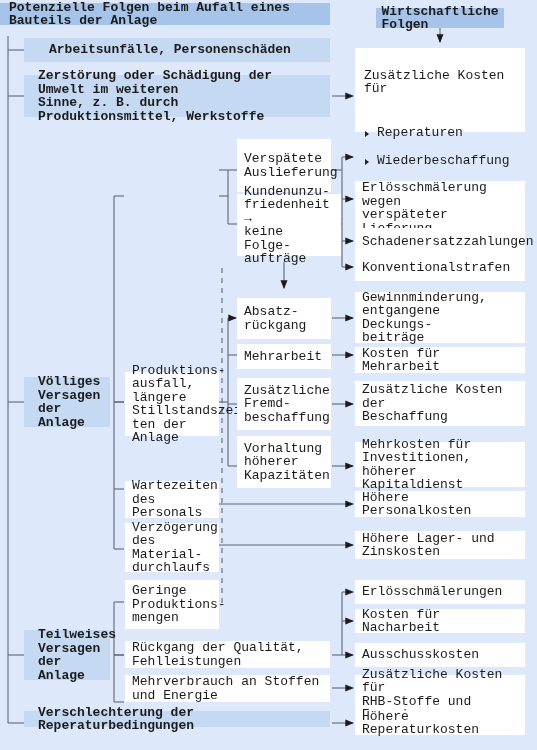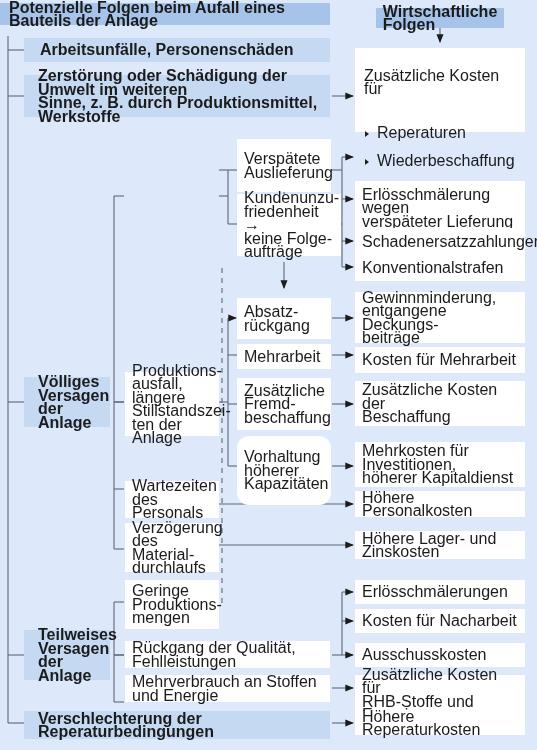--- a/index.html
+++ b/index.html
@@ -9,27 +9,28 @@
     font-family:"Liberation Sans", sans-serif;
     position:relative;
     overflow:hidden;
     color:#1b1b1b;
   }
   #diagram{position:absolute;left:0;top:0;width:537px;height:750px;}
   .box{
     position:absolute;
     box-sizing:border-box;
     background:#ffffff;
-    font-size:16px;
+    font-size:13px;
     line-height:13.5px;
     padding:4px 7px;
     display:flex;
     flex-direction:column;
     justify-content:center;
     white-space:pre-line;
+    font-family:Liberation Mono, monospace;
   }
   .blue{background:#c5d9f3;font-weight:bold;}
   .blue-dark{background:#a6c4ea;font-weight:bold;}
   .hdr{font-weight:bold;}
   .center{align-items:center;}
   .bullets{display:block;padding:7px 9px;}
   .bullets .lead{margin-bottom:3px;}
   .bullets ul{margin:0;padding:0;list-style:none;}
   .bullets li{margin:0 0 1px 0;padding-left:13px;position:relative;}
   .bullets li:before{
@@ -120,34 +121,34 @@
       <path d="M332,96 L353,96" marker-end="url(#arw)"></path>
 
       <path d="M440,28 L440,42" marker-end="url(#arw)"></path>
     </g>
   </svg>
 
   <div class="box blue-dark hdr" style="left:0px;top:3px;width:330px;height:22px;padding-left:9px;">Potenzielle Folgen beim Aufall eines Bauteils der Anlage</div>
 
   <div class="box blue-dark hdr center" style="left:376px;top:8px;width:128px;height:20px;">Wirtschaftliche Folgen</div>
 
-  <div class="box blue" style="left:24px;top:38px;width:306px;height:24px;padding-left:16px;">Arbeitsunfälle, Personenschäden</div>
+  <div class="box blue" style="left:24px;top:38px;width:306px;height:24px;padding-left:25px;">Arbeitsunfälle, Personenschäden</div>
 
   <div class="box blue" style="left:24px;top:75px;width:306px;height:42px;padding-left:14px;">Zerstörung oder Schädigung der Umwelt im weiteren
 Sinne, z. B. durch Produktionsmittel, Werkstoffe</div>
 
   <div class="box blue" style="left:24px;top:377px;width:86px;height:50px;padding-left:14px;">Völliges
 Versagen
 der Anlage</div>
 
   <div class="box blue" style="left:24px;top:630px;width:86px;height:50px;padding-left:14px;">Teilweises
 Versagen
 der Anlage</div>
 
-  <div class="box blue" style="left:24px;top:711px;width:306px;height:28px;padding-left:14px;">Verschlechterung der Reperaturbedingungen</div>
+  <div class="box blue" style="left:24px;top:711px;width:306px;height:16px;padding-left:14px;">Verschlechterung der Reperaturbedingungen</div>
 
 
   <div class="box" style="left:125px;top:372px;width:94px;height:64px;">Produktions-
 ausfall, längere
 Stillstandszei-
 ten der Anlage</div>
 
   <div class="box" style="left:125px;top:481px;width:94px;height:37px;">Wartezeiten
 des Personals</div>
 
@@ -173,21 +174,21 @@
 
   <div class="box" style="left:237px;top:298px;width:94px;height:41px;">Absatz-
 rückgang</div>
 
   <div class="box" style="left:237px;top:378px;width:94px;height:52px;">Zusätzliche
 Fremd-
 beschaffung</div>
 
   <div class="box" style="left:237px;top:344px;width:94px;height:25px;">Mehrarbeit</div>
 
-  <div class="box" style="left:237px;top:436px;width:94px;height:69px;border-radius:12px;">Vorhaltung
+  <div class="box" style="left:237px;top:436px;width:94px;height:52px;">Vorhaltung
 höherer
 Kapazitäten</div>
 
   <div class="box bullets" style="left:355px;top:48px;width:170px;height:84px;">
     <div class="lead">Zusätzliche Kosten für</div>
     <ul>
       <li>Reperaturen</li>
       <li>Wiederbeschaffung</li>
       <li>Schadenersatz</li>
     </ul>

